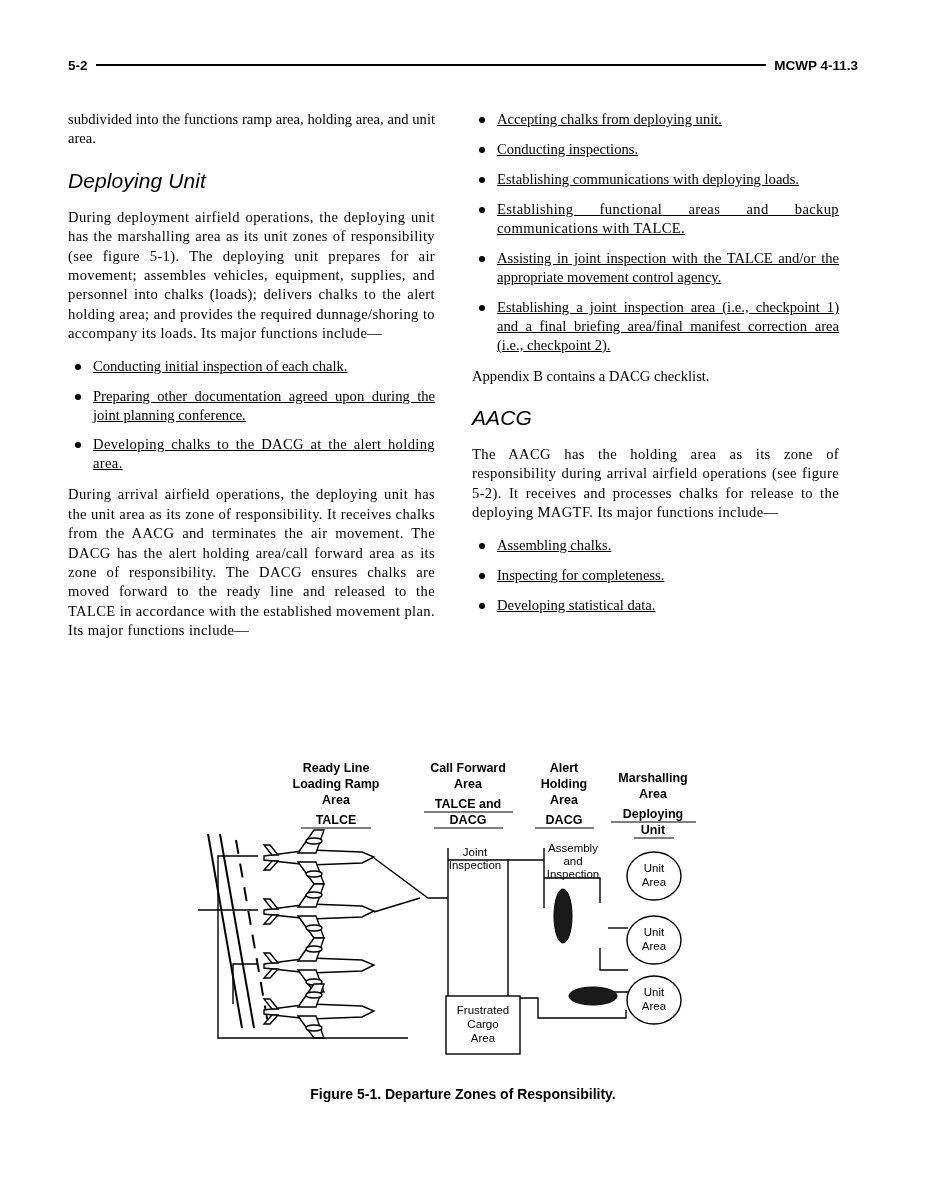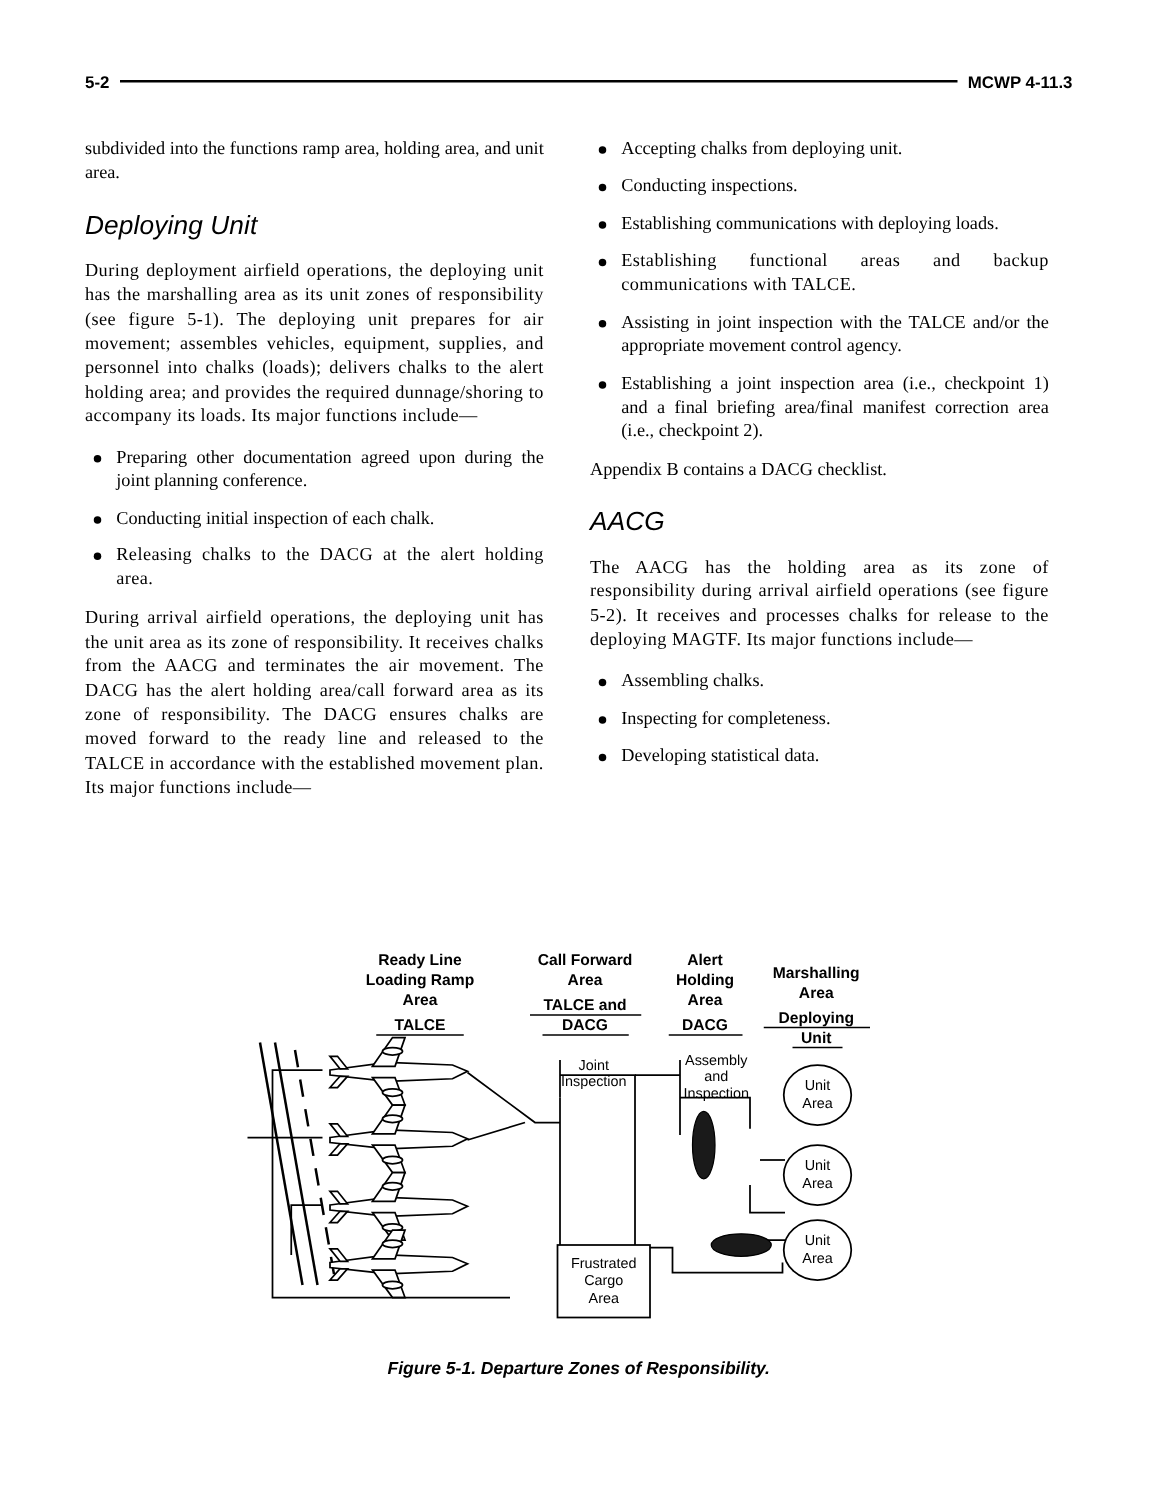--- a/index.html
+++ b/index.html
@@ -80,20 +80,21 @@
     list-style: none;
     margin: 0 0 12px 0;
     padding: 0;
   }
   ul.bullets li {
     position: relative;
     padding-left: 25px;
     margin-bottom: 11px;
     text-align: justify;
     line-height: 1.3;
+    text-decoration: underline;
   }
   ul.bullets li::before {
     content: "";
     position: absolute;
     left: 7px;
     top: 7px;
     width: 6px;
     height: 6px;
     border-radius: 50%;
     background: #000;
@@ -112,21 +113,20 @@
   .figure svg { display: block; }
   .fig-caption {
     position: absolute;
     left: 0;
     top: 338px;
     width: 790px;
     text-align: center;
     font-family: "Liberation Sans", sans-serif;
     font-weight: bold;
     font-size: 14px;
-    font-style: italic;
   }
 </style>
 </head>
 <body>
 
 <div class="page">
 
   <div class="header">
     <span class="page-num">5-2</span>
     <span class="rule"></span>
@@ -134,23 +134,23 @@
   </div>
 
   <div class="col col-left">
     <p>subdivided into the functions ramp area, holding area, and unit area.</p>
 
     <h2 class="sub">Deploying Unit</h2>
 
     <p class="spread">During deployment airfield operations, the deploying unit has the marshalling area as its unit zones of responsibility (see figure 5-1). The deploying unit prepares for air movement; assembles vehicles, equipment, supplies, and personnel into chalks (loads); delivers chalks to the alert holding area; and provides the required dunnage/shoring to accompany its loads. Its major functions include—</p>
 
     <ul class="bullets">
+      <li>Conducting initial inspection of each chalk.</li>
       <li>Preparing other documentation agreed upon during the joint planning conference.</li>
-      <li>Conducting initial inspection of each chalk.</li>
-      <li class="spread">Releasing chalks to the DACG at the alert holding area.</li>
+      <li class="spread">Developing chalks to the DACG at the alert holding area.</li>
     </ul>
 
     <p class="spread">During arrival airfield operations, the deploying unit has the unit area as its zone of responsibility. It receives chalks from the AACG and terminates the air movement. The DACG has the alert holding area/call forward area as its zone of responsibility. The DACG ensures chalks are moved forward to the ready line and released to the TALCE in accordance with the established movement plan. Its major functions include—</p>
   </div>
 
   <div class="col col-right">
     <ul class="bullets">
       <li>Accepting chalks from deploying unit.</li>
       <li>Conducting inspections.</li>
       <li>Establishing communications with deploying loads.</li>

